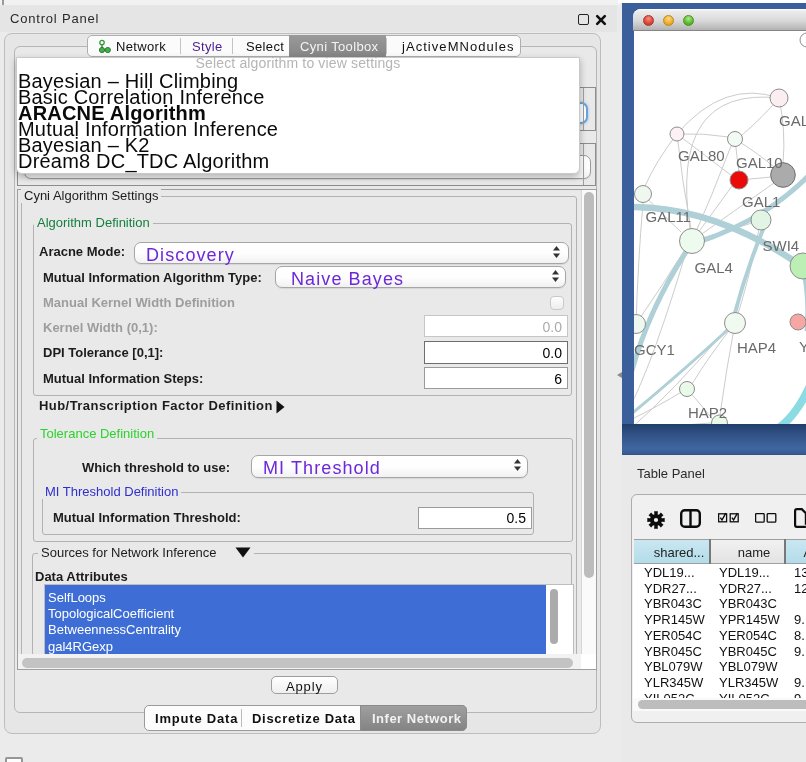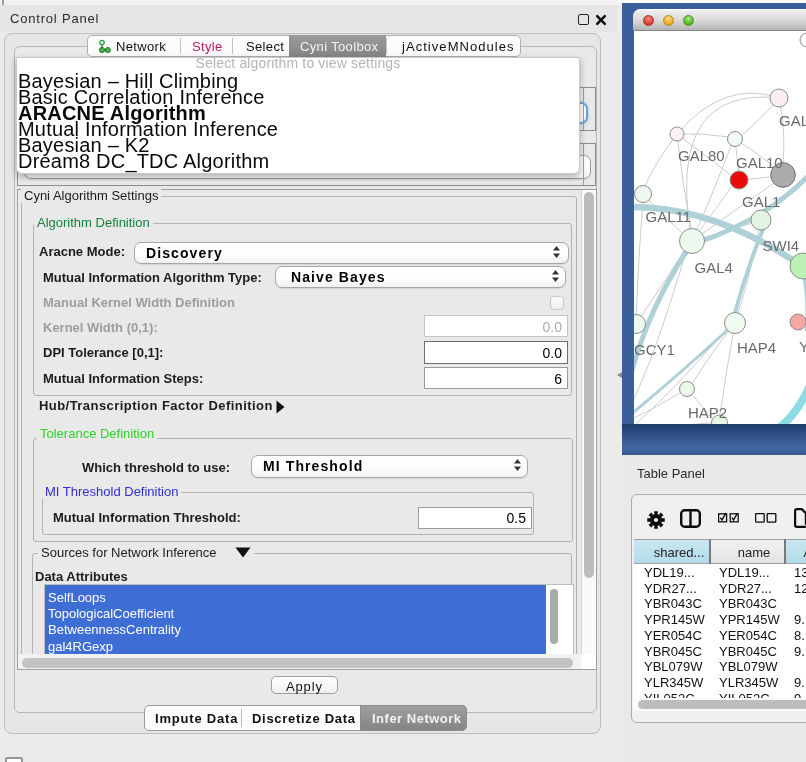--- a/index.html
+++ b/index.html
@@ -2,21 +2,21 @@
 <html><head>
 <meta charset="utf-8">
 <style>
 html,body{margin:0;padding:0;}
 body{font-family:"Liberation Sans",sans-serif;}
 #root{position:relative;width:806px;height:762px;background:#EBEBEB;overflow:hidden;font-family:"Liberation Sans",sans-serif;}
 .abs{position:absolute;}
 .lbl{position:absolute;font-size:13px;font-weight:bold;color:#1c1c1c;white-space:nowrap;}
 .dis{color:#9d9d9d;}
 .combo{position:absolute;background:linear-gradient(180deg,#ffffff 0%,#fdfdfd 55%,#f1f1f1 100%);border:1px solid #a6a6a6;border-radius:7px;box-shadow:0 1px 1px rgba(0,0,0,0.08);}
-.ctext{position:absolute;font-size:14px;letter-spacing:1.1px;color:#000000;white-space:nowrap;font-weight:bold;}
+.ctext{position:absolute;font-size:18px;letter-spacing:1.1px;color:#6d28d9;white-space:nowrap;}
 .spin{position:absolute;width:7px;height:12px;}
 .fld{position:absolute;background:#fff;}
 .ftext{position:absolute;font-size:14px;color:#000;text-align:right;white-space:nowrap;}
 fieldset{position:absolute;margin:0;padding:0;border:1px solid #b2b2b2;border-radius:3px;}
 .leg{position:absolute;font-size:13px;background:#e9e9e9;padding:0 3px;white-space:nowrap;}
 </style>
 </head>
 <body>
 <div id="root">
 
@@ -38,21 +38,21 @@
 <div class="abs" style="left:232px;top:38px;width:1px;height:16px;background:#c3c3c3;"></div>
 <div class="abs" style="left:289px;top:35px;width:97px;height:22px;background:linear-gradient(180deg,#9a9a9a,#858585);"></div>
 <div class="abs" style="left:386px;top:38px;width:1px;height:16px;background:#c3c3c3;"></div>
 <svg class="abs" style="left:98px;top:39px;" width="13" height="15" viewBox="0 0 13 15">
 <path d="M4 3.5 L4 11 M4 11 L9.5 11" stroke="#4a4a4a" stroke-width="1.2" fill="none"></path>
 <circle cx="4" cy="3.5" r="2.2" fill="#fff" stroke="#2e9e33" stroke-width="1.3"></circle>
 <circle cx="4" cy="11" r="2.6" fill="#45b04a" stroke="#2e7d33" stroke-width="1"></circle>
 <circle cx="9.8" cy="11" r="2.6" fill="#45b04a" stroke="#2e7d33" stroke-width="1"></circle>
 </svg>
 <div class="abs" style="left:116px;top:39px;font-size:13px;letter-spacing:0.35px;color:#111;">Network</div>
-<div class="abs" style="left:192px;top:39px;font-size:13px;letter-spacing:0.35px;color:#be185d;">Style</div>
+<div class="abs" style="left:192px;top:39px;font-size:13px;letter-spacing:0.35px;color:#4c1d95;">Style</div>
 <div class="abs" style="left:246px;top:39px;font-size:13px;letter-spacing:0.35px;color:#111;">Select</div>
 <div class="abs" style="left:300px;top:39px;font-size:13px;letter-spacing:0.35px;color:#f4f4f4;">Cyni Toolbox</div>
 <div class="abs" style="left:402px;top:39px;font-size:13px;letter-spacing:1.05px;color:#111;">jActiveMNodules</div>
 
 <div class="abs" style="left:17px;top:87px;width:579px;height:44px;background:#e9e9e9;border:1px solid #8c8c8c;box-sizing:border-box;"></div>
 <div class="abs" style="left:24px;top:102px;width:564px;height:22px;background:#fff;border:2.5px solid #6ca3dc;border-radius:7px;box-sizing:border-box;box-shadow:0 0 3px #8cb8e6;"></div>
 
 <div class="abs" style="left:17px;top:143px;width:579px;height:43px;background:#e9e9e9;border:1px solid #8c8c8c;box-sizing:border-box;"></div>
 <div class="combo" style="left:24px;top:155px;width:565px;height:22px;border-color:#9a9a9a;"></div>
 <div class="abs" style="left:583px;top:88px;width:1px;height:42px;background:#9f9f9f;"></div>

